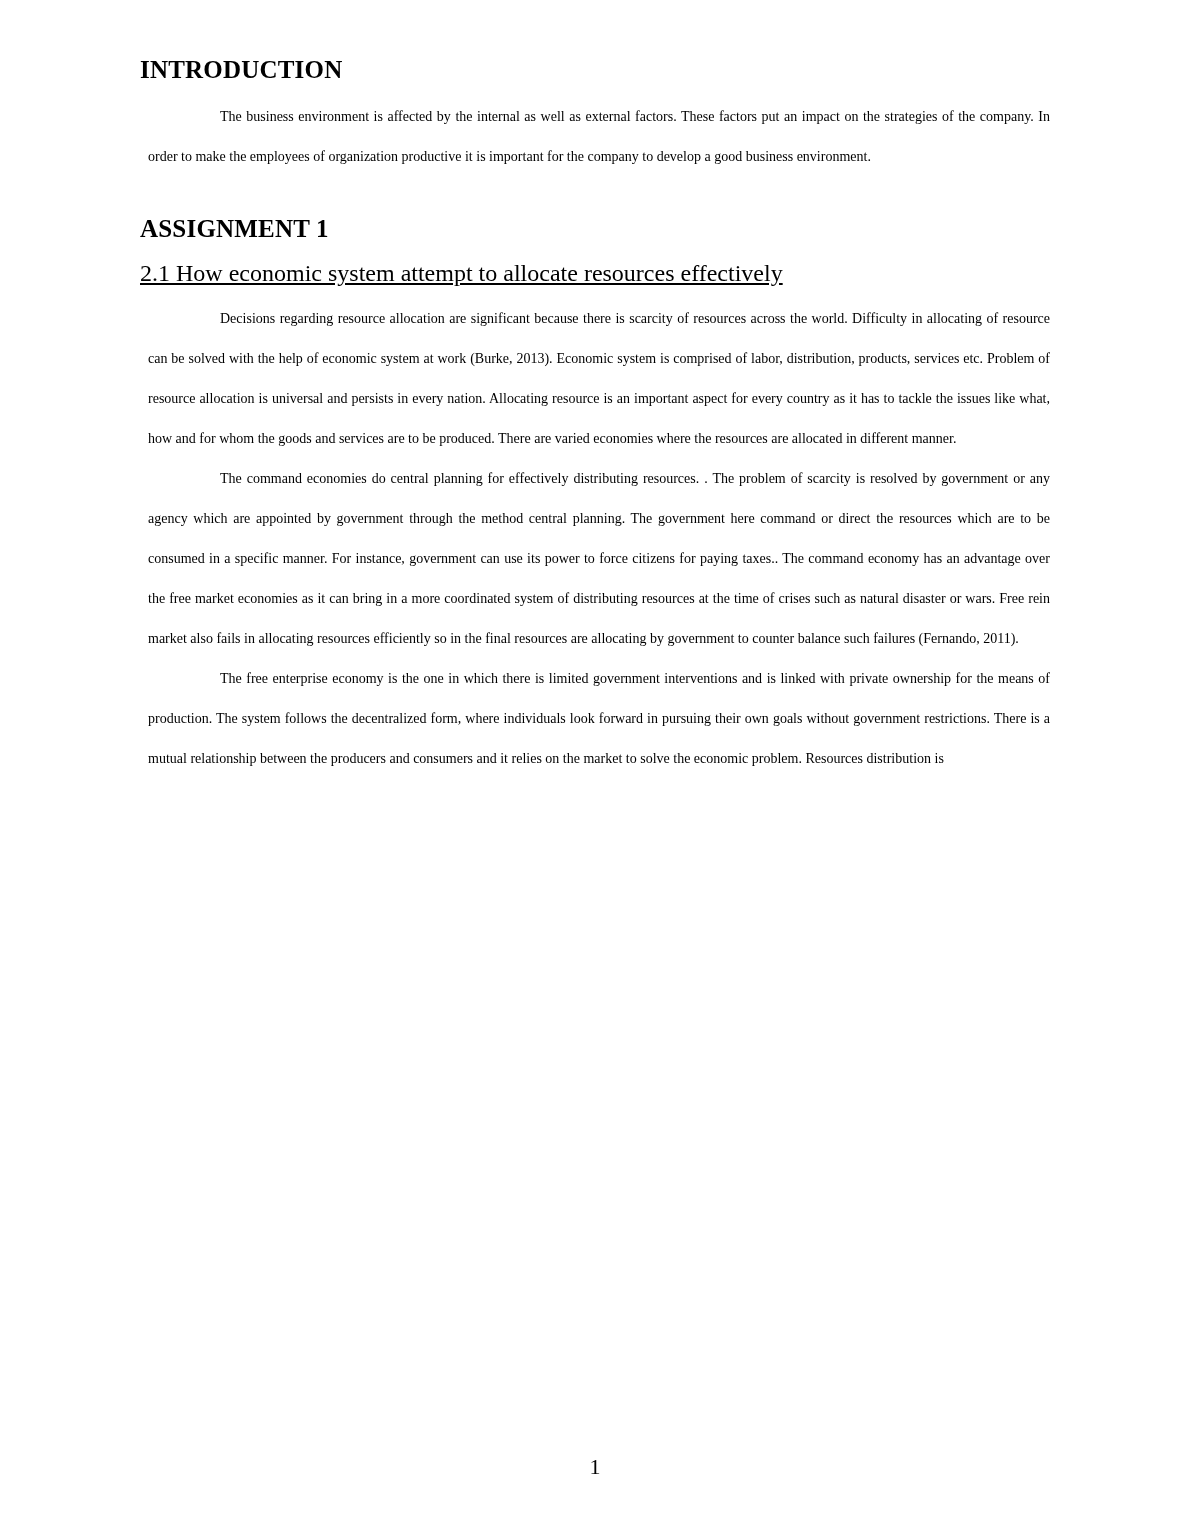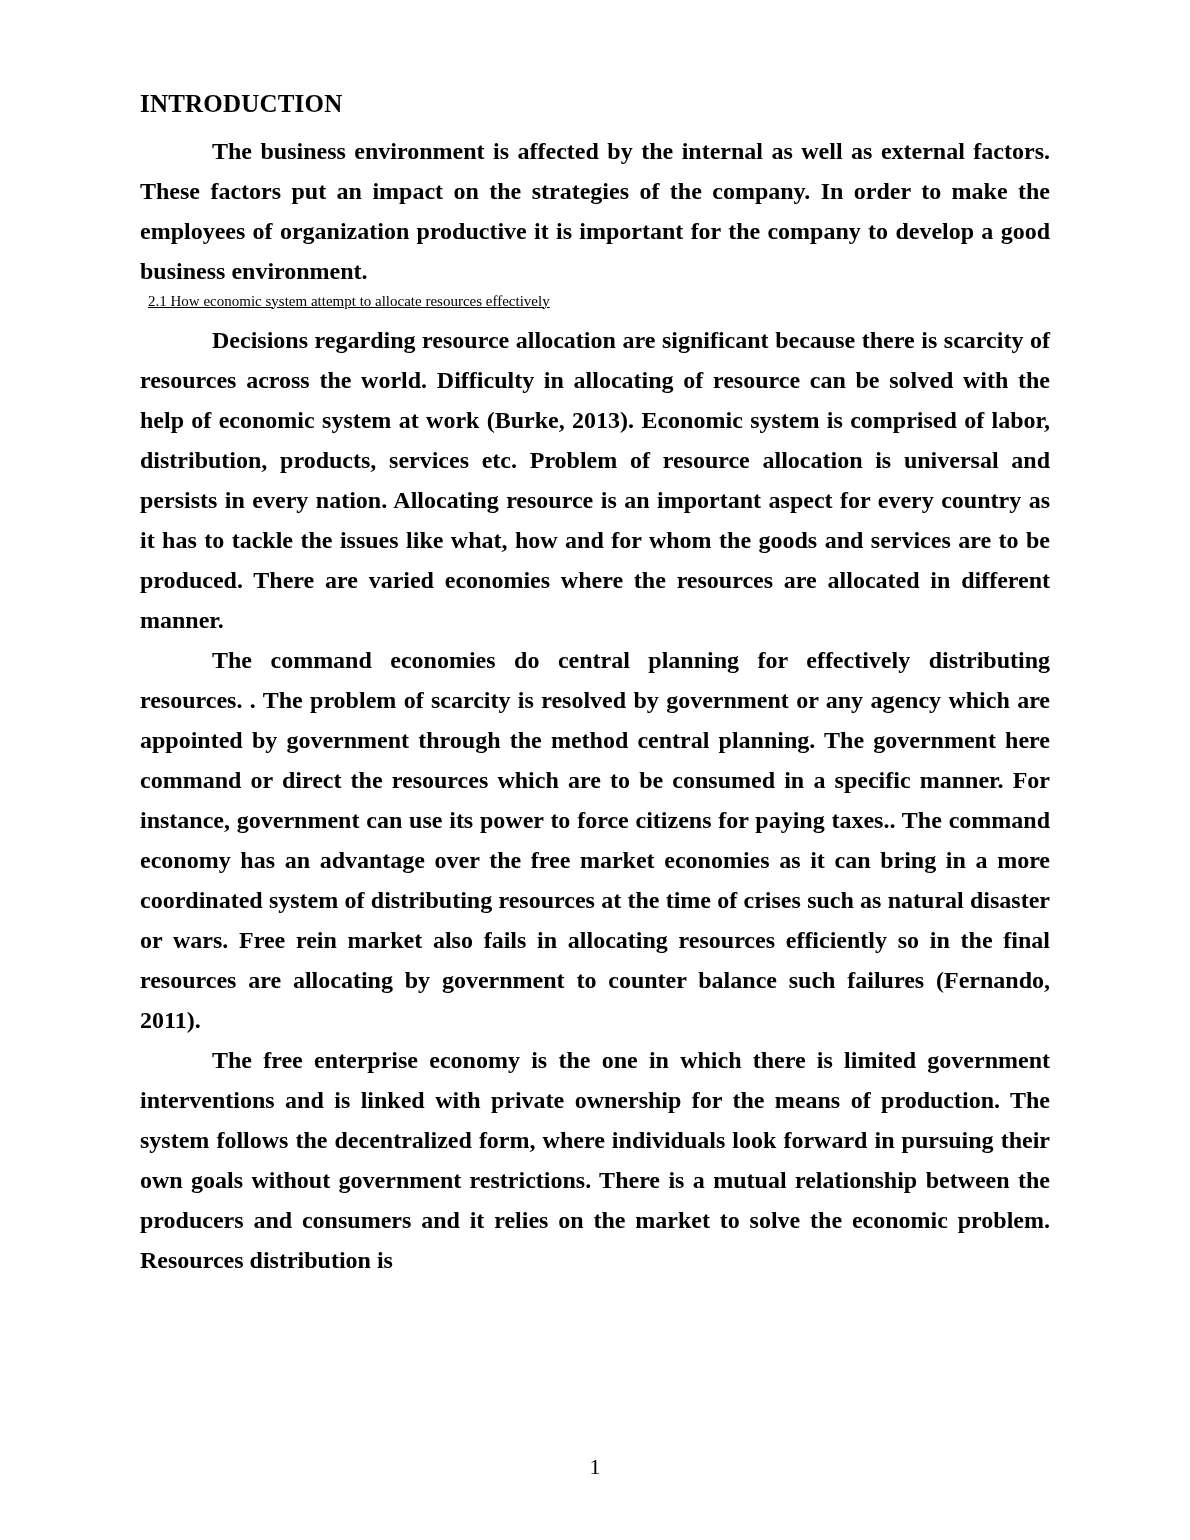--- a/index.html
+++ b/index.html
@@ -11,50 +11,49 @@
     font-family: "Liberation Serif", "DejaVu Serif", serif;
     color: #000000;
   }
   .page {
     width: 1190px;
     height: 1540px;
     margin: 0 auto;
     background: #ffffff;
     position: relative;
     box-sizing: border-box;
-    padding: 88px 140px 60px 140px;
+    padding: 54px 140px 60px 140px;
   }
   .doc-body {
     width: 910px;
   }
   h1.section-heading {
     font-size: 25px;
     font-weight: bold;
     margin: 0 0 10px 0;
     line-height: 1.3;
     letter-spacing: 0.2px;
   }
   h1.section-heading.spaced {
     margin-top: 36px;
     margin-bottom: 12px;
   }
   .subheading {
-    font-size: 15px;
+    font-size: 24px;
     text-decoration: underline;
-    margin: 0 0 8px 8px;
+    margin: 0 0 8px 0;
     line-height: 1.4;
   }
   p.para {
-    font-size: 24px;
+    font-size: 14px;
     line-height: 40px;
-    margin: 0 0 0 0;
+    margin: 0 0 0 8px;
     text-align: justify;
     text-justify: inter-word;
     text-indent: 72px;
-    font-weight: bold;
   }
   .page-number {
     position: absolute;
     bottom: 60px;
     left: 0;
     width: 1190px;
     text-align: center;
     font-size: 22px;
   }
 </style>
@@ -62,20 +61,21 @@
 <body>
 
 <div class="page">
   <div class="doc-body">
 
     <h1 class="section-heading">INTRODUCTION</h1>
 
     <p class="para">The business environment is affected by the internal as well as external factors. These factors put an impact on the strategies of the company. In order to make the employees of organization productive it is important for the company to develop a good business environment.</p>
 
 
+    <h1 class="section-heading spaced">ASSIGNMENT 1</h1>
 
     <div class="subheading">2.1 How economic system attempt to allocate resources effectively</div>
 
     <p class="para">Decisions regarding resource allocation are significant because there is scarcity of resources across the world. Difficulty in allocating of resource can be solved with the help of economic system at work (Burke, 2013). Economic system is comprised of labor, distribution, products, services etc. Problem of resource allocation is universal and persists in every nation. Allocating resource is an important aspect for every country as it has to tackle the issues like what, how and for whom the goods and services are to be produced. There are varied economies where the resources are allocated in different manner.</p>
 
     <p class="para">The command economies do central planning for effectively distributing resources. . The problem of scarcity is resolved by government or any agency which are appointed by government through the method central planning. The government here command or direct the resources which are to be consumed in a specific manner. For instance, government can use its power to force citizens for paying taxes.. The command economy has an advantage over the free market economies as it can bring in a more coordinated system of distributing resources at the time of crises such as natural disaster or wars. Free rein market also fails in allocating resources efficiently so in the final resources are allocating by  government to counter balance such failures (Fernando, 2011).</p>
 
     <p class="para">The free enterprise economy is the one in which there is limited government interventions and is linked with private ownership for the means of production. The system follows the decentralized form, where individuals look forward in pursuing their own goals without government restrictions. There is a mutual relationship between the producers and consumers and it relies on the market to solve the economic problem. Resources distribution is</p>
 
   </div>

